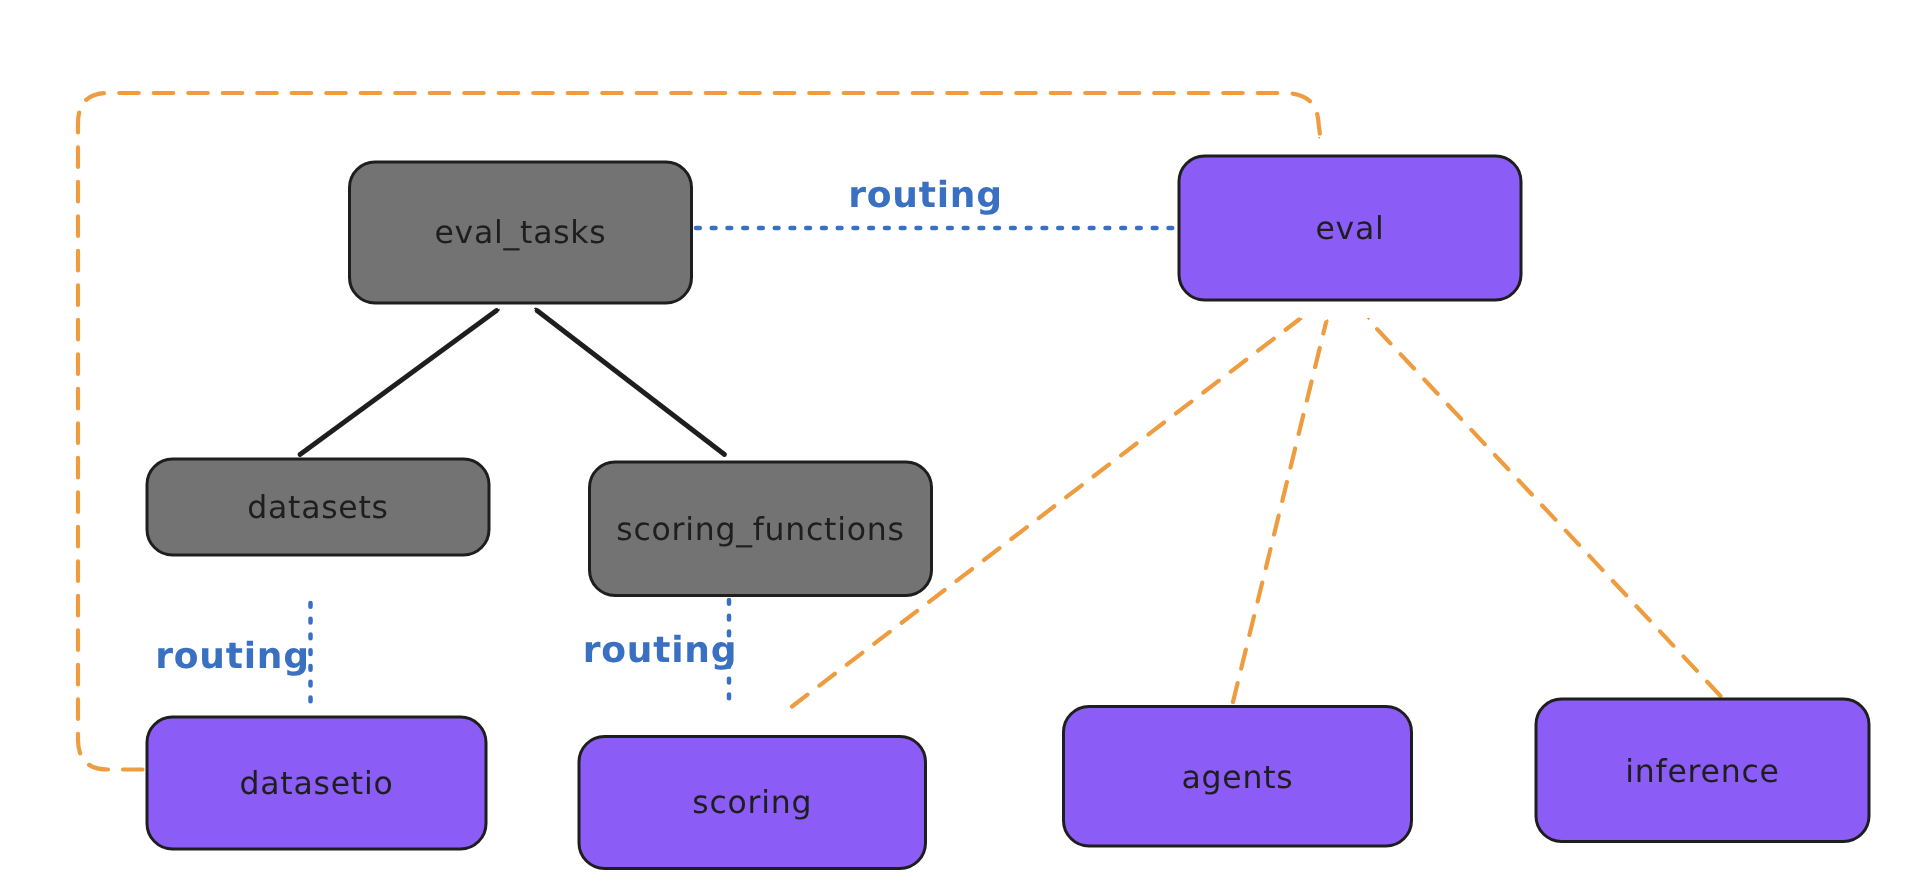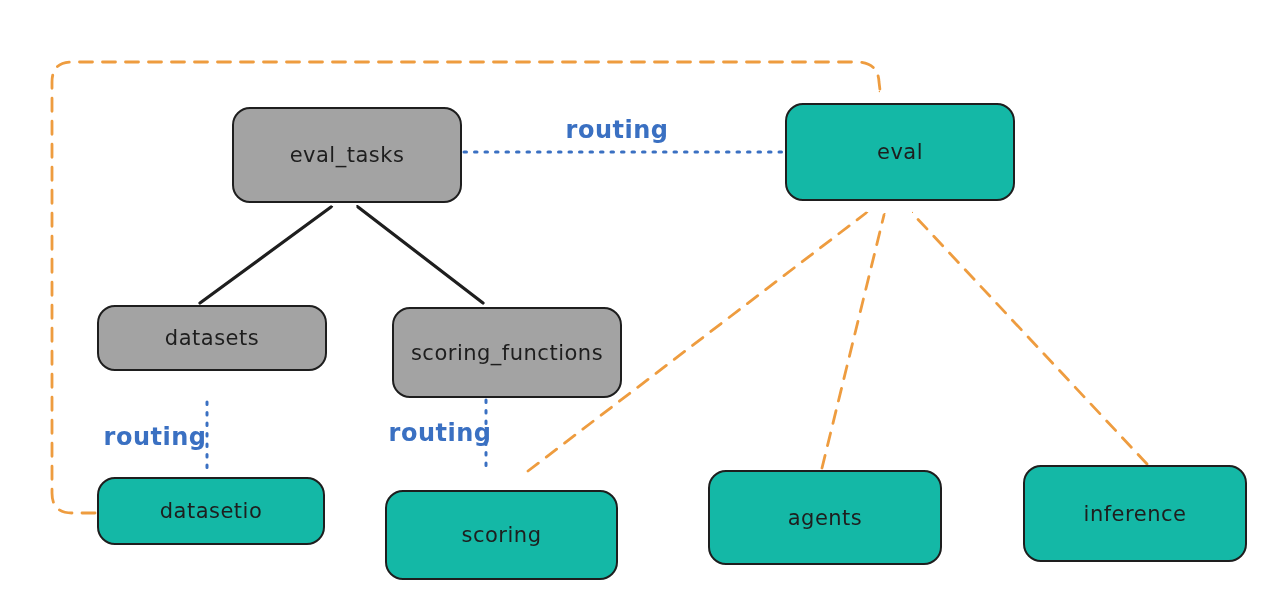--- a/index.html
+++ b/index.html
@@ -13,27 +13,27 @@
   svg.wires{position:absolute;left:0;top:0;width:1280px;height:596px;}
   .node{
     position:absolute;
     border:2.6px solid #1e1e1e;
     border-radius:18px;
     display:flex;align-items:center;justify-content:center;
     font-size:21px;color:#1e1e1e;
     letter-spacing:0.5px;
     box-sizing:border-box;
   }
-  .node.blue{background:#a3a3a3;}
-  .node.green{background:#14b8a6;}
+  .node.blue{background:#737373;}
+  .node.green{background:#8b5cf6;}
   .n-eval_tasks{left:232px;top:107px;width:230px;height:96px;}
   .n-eval{left:785px;top:103px;width:230px;height:98px;}
   .n-datasets{left:97px;top:305px;width:230px;height:66px;}
   .n-scoring_functions{left:380px;top:307px;width:230px;height:91px;margin-left:12px;}
-  .n-datasetio{left:97px;top:477px;width:228px;height:68px;}
+  .n-datasetio{left:97px;top:477px;width:228px;height:90px;}
   .n-scoring{left:385px;top:490px;width:233px;height:90px;}
   .n-agents{left:708px;top:470px;width:234px;height:95px;}
   .n-inference{left:1023px;top:465px;width:224px;height:97px;text-align:center;}
   .edge-label{
     position:absolute;
     transform:translate(-50%,-50%);
     font-size:24px;font-weight:bold;color:#3a70c2;
     letter-spacing:0.5px;
     white-space:nowrap;
   }

